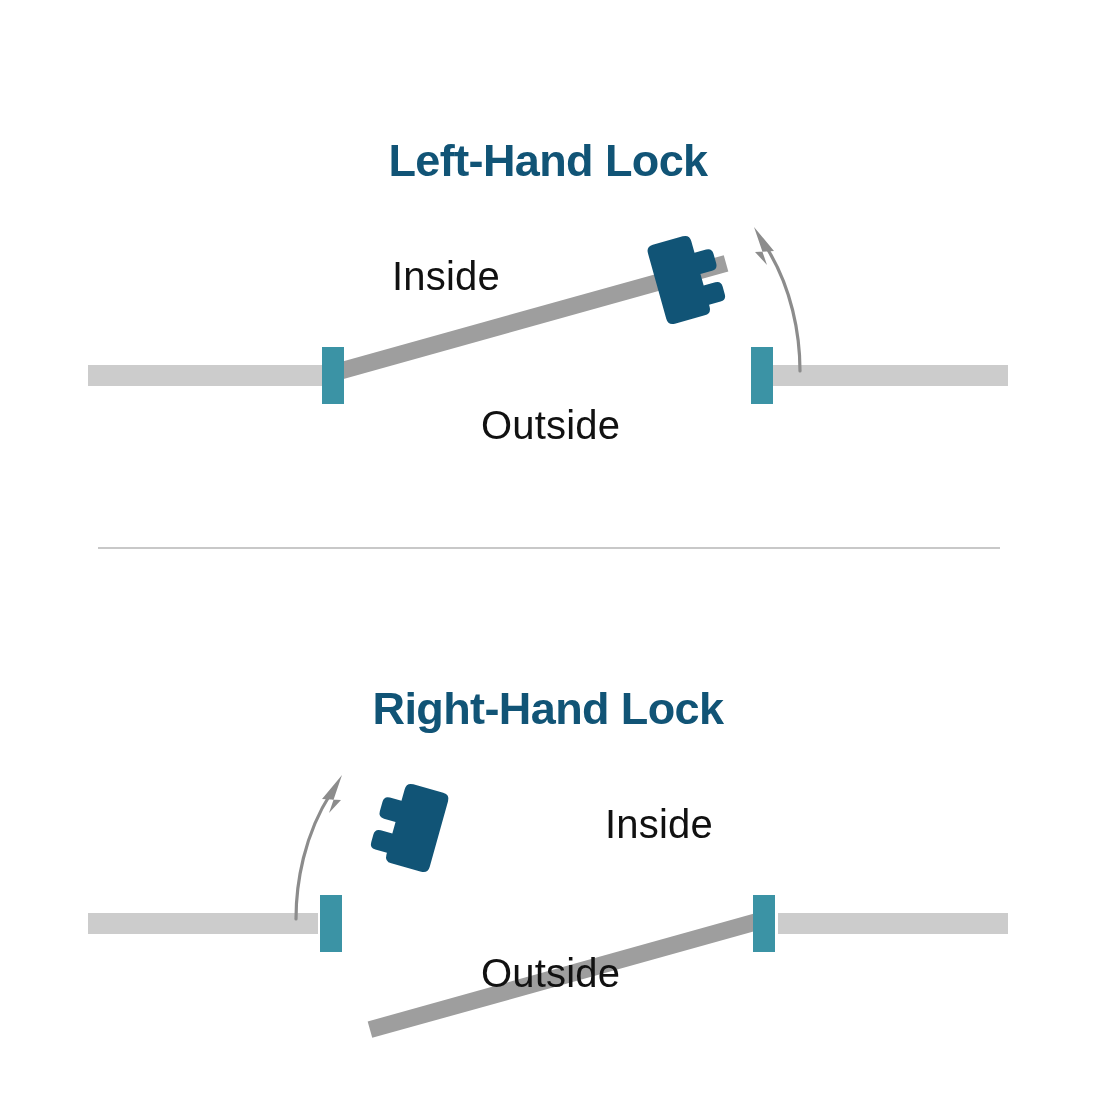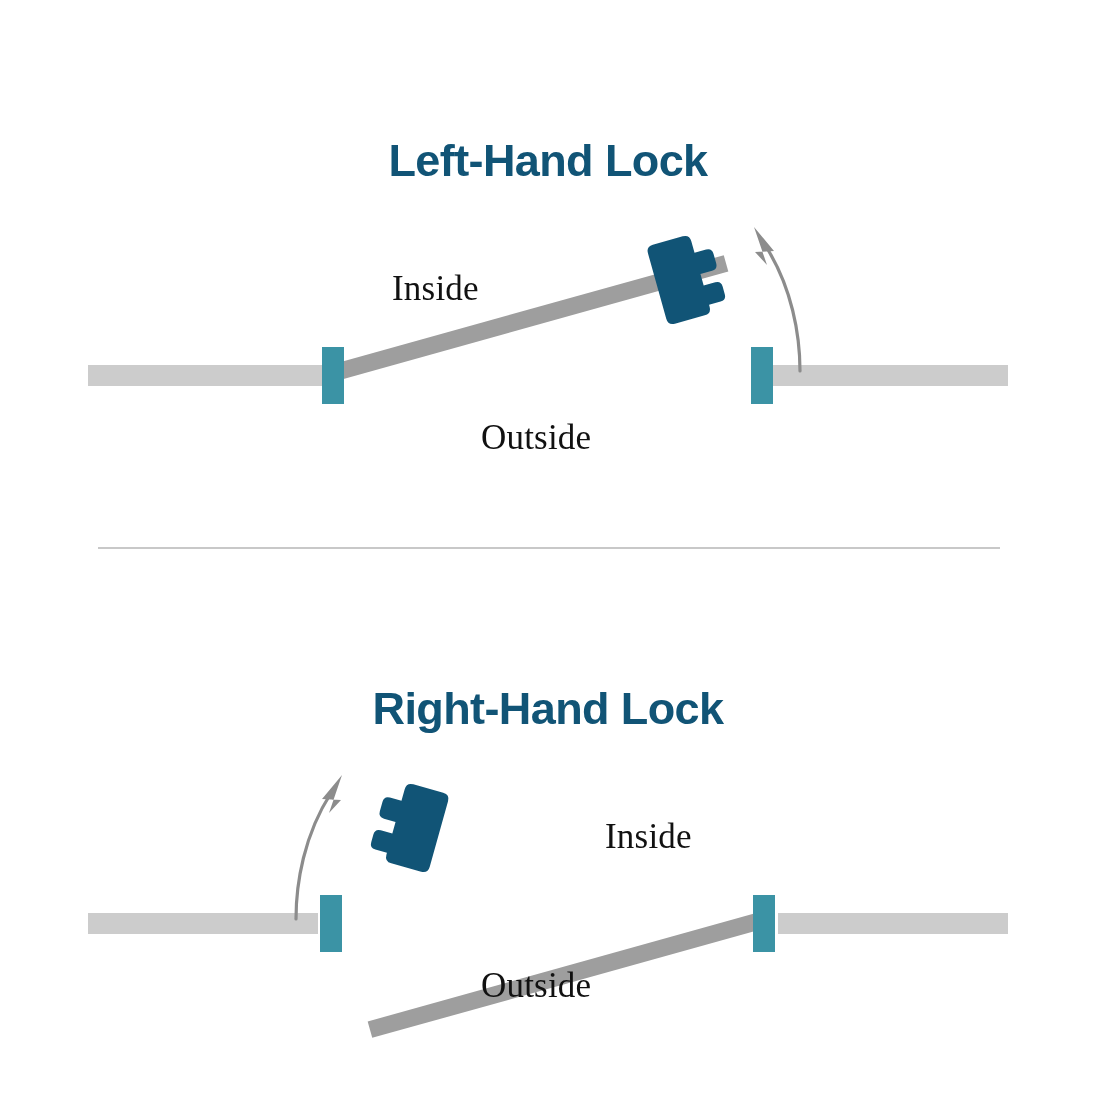--- a/index.html
+++ b/index.html
@@ -100,27 +100,26 @@
   .swing-arrow {
     position: absolute;
     width: 90px;
     height: 150px;
   }
   .swing-arrow svg { display: block; width: 100%; height: 100%; overflow: visible; }
 
   
   .side-label {
     position: absolute;
-    font-family: Liberation Serif, serif;
+    font-family: Liberation Sans, sans-serif;
     font-weight: normal;
-    font-size: 35px;
+    font-size: 40px;
     color: #111111;
     white-space: nowrap;
     letter-spacing: 0.2px;
-    margin-top: 15px;
   }
 
   
   #wall-top-left    { left: 88px;  top: 365px; width: 253px; }
   #wall-top-right   { left: 759px; top: 365px; width: 249px; }
   #jamb-top-left    { left: 322px; top: 347px; }
   #jamb-top-right   { left: 751px; top: 347px; }
   #door-top {
     left: 335px;
     top: 364px;

